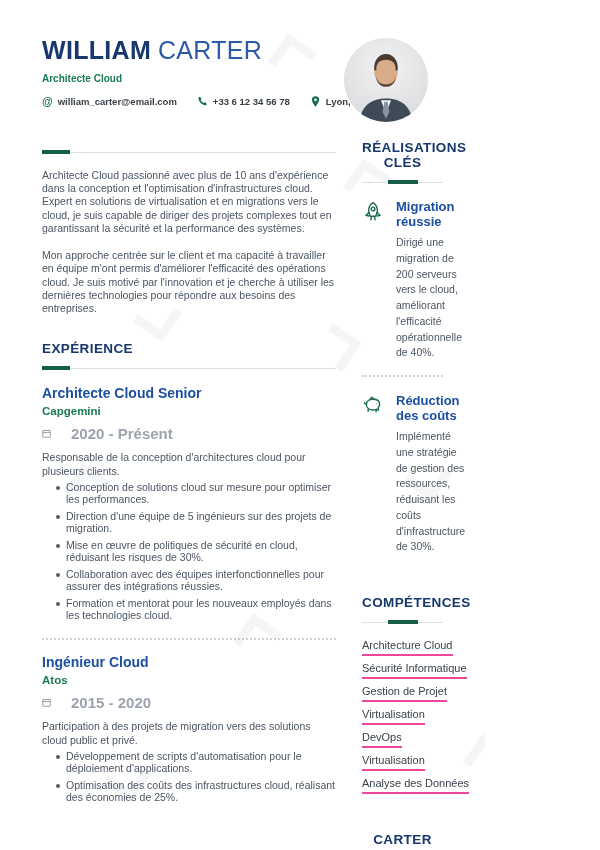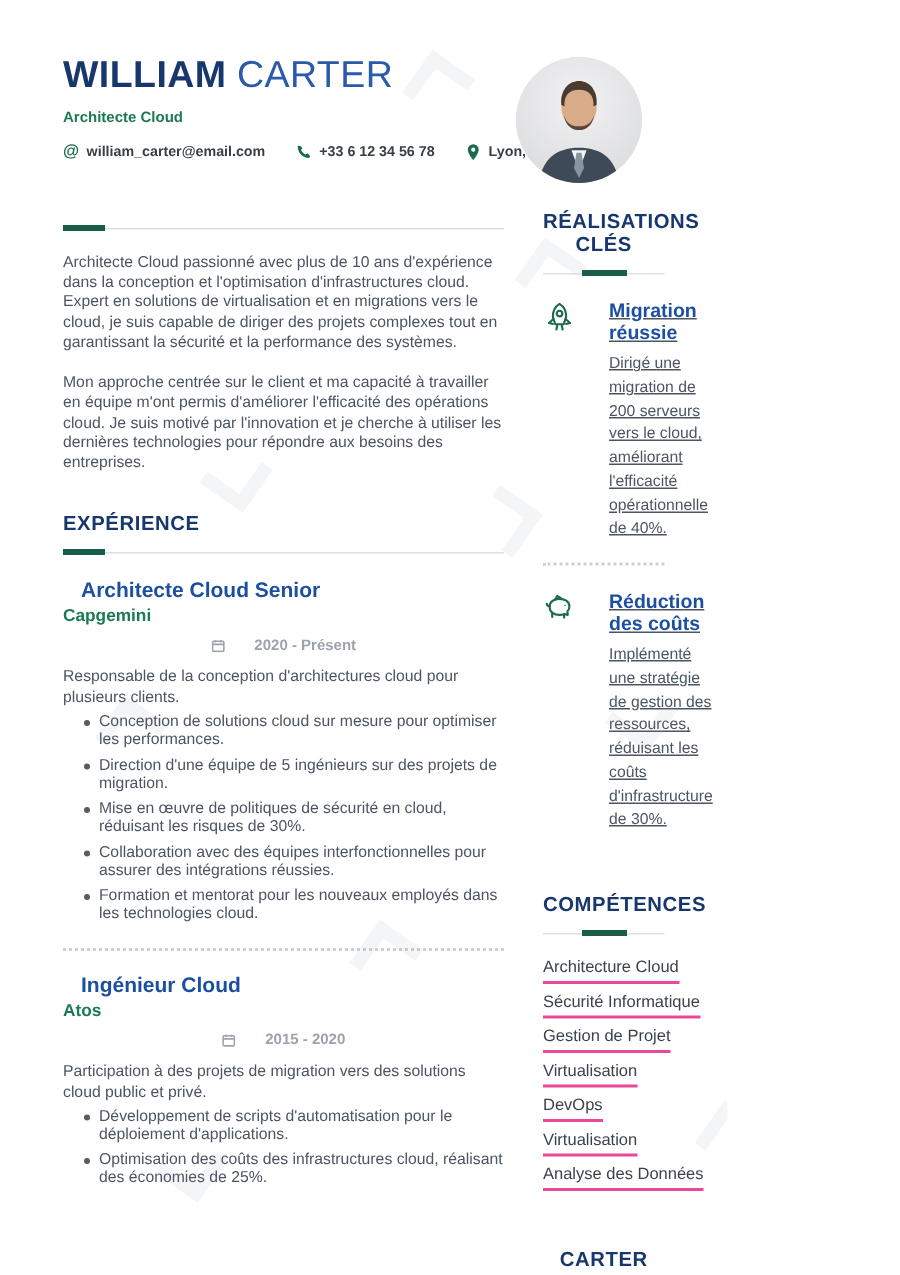--- a/index.html
+++ b/index.html
@@ -34,35 +34,35 @@
   .rule{position:relative;height:4px;margin:10px 0 15px;}
   .rule .line{position:absolute;left:0;right:0;top:1.5px;height:1px;background:#dde0e3;}
   .rule .accent{position:absolute;top:0;width:28px;height:4px;background:#175d4a;}
   .rule.left .accent{left:0;}
   .rule.center .accent{left:50%;transform:translateX(-50%);width:30px;}
 
   .para{margin:0 0 14px;font-size:10.5px;line-height:1.26;color:#4b5563;}
   .sec-resume{margin-bottom:26px;}
 
   
-  .job-title{margin:14px 12px 0;font-size:14px;font-weight:800;color:#1d4fa1;}
+  .job-title{margin:14px 0 0;font-size:14px;font-weight:800;color:#1d4fa1;}
   .job:first-of-type .job-title{margin-top:2px;}
   .company{margin-top:4px;font-size:11.5px;font-weight:800;color:#1a7a50;}
   .date-row{margin-top:8px;display:flex;align-items:center;gap:20px;
-            font-size:10px;font-weight:600;color:#9ca3af;justify-content:center;}
+            font-size:15px;font-weight:600;color:#9ca3af;}
   .desc{margin:9px 0 4px;font-size:10.5px;line-height:1.3;}
   ul.bullets{margin:0;padding:0 0 0 14px;list-style:none;}
   ul.bullets li{position:relative;padding-left:10px;margin-bottom:5px;
                 font-size:10.5px;line-height:1.14;color:#4b5563;}
   ul.bullets li::before{content:"";position:absolute;left:0;top:4px;width:4px;height:4px;
                 border-radius:50%;background:#565c64;}
   .dotted{border-top:2px dotted #ccd0d4;margin:16px 0 2px;}
 
   
-  .ach{display:flex;gap:22px;text-decoration:underline;}
+  .ach{display:flex;gap:12px;}
   .ach-icon{flex:none;width:22px;height:22px;margin-top:1px;}
   .ach-body h3{margin:0 0 6px;font-size:13px;font-weight:800;color:#1d4fa1;}
   .ach-body p{margin:0;font-size:10.5px;line-height:1.5;color:#4b5563;}
   .ach-dotted{border-top:2px dotted #ccd0d4;margin:14px 0 16px;}
 
   
   .sec-skills{margin-top:40px;}
   .skills{display:flex;flex-wrap:wrap;column-gap:13px;row-gap:6px;margin-top:2px;}
   .skill{font-size:11px;font-weight:400;color:#3a424b;padding-bottom:3px;
          border-bottom:2px solid #ec4899;white-space:nowrap;}

